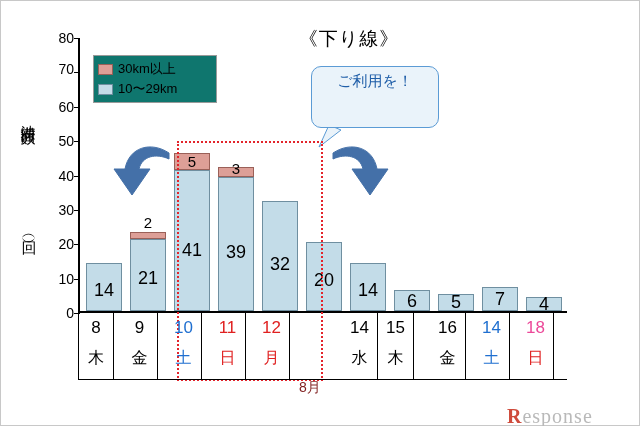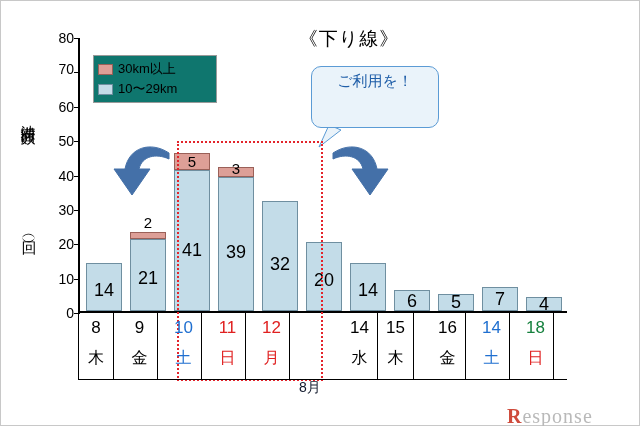--- a/index.html
+++ b/index.html
@@ -82,21 +82,21 @@
     border-right:1px solid #000;box-sizing:border-box;
     text-align:center;
   }
   .xday{font-size:17px;line-height:30px;}
   .xdow{font-size:16px;line-height:30px;}
   #xaxis-bottomline{
     position:absolute;left:77px;top:378px;width:489px;height:0;
     border-top:1px solid #000;
   }
   #month-label{
-    position:absolute;left:298px;top:378px;font-size:14px;color:#0f172a;
+    position:absolute;left:298px;top:378px;font-size:14px;color:#7f1d1d;
   }
   
   #highlight{
     position:absolute;left:176px;top:140px;width:146px;height:240px;
     border:2px dotted #e3242b;box-sizing:border-box;
   }
   
   #callout{
     position:absolute;left:310px;top:65px;width:128px;height:62px;
     background:#eaf3fa;border:1px solid #5b9bd5;border-radius:10px;
@@ -270,21 +270,21 @@
     </div>
     <div class="xcell" style="left:352px;">
       <div class="xday" style="color:#000;">16</div>
       <div class="xdow" style="color:#000;">金</div>
     </div>
     <div class="xcell" style="left:396px;">
       <div class="xday" style="color:#1f6fd0;">14</div>
       <div class="xdow" style="color:#1f6fd0;">土</div>
     </div>
     <div class="xcell" style="left:440px;">
-      <div class="xday" style="color:#15803d;">18</div>
+      <div class="xday" style="color:#ec4899;">18</div>
       <div class="xdow" style="color:#e02020;">日</div>
     </div>
   </div>
   <div id="xaxis-bottomline"></div>
   <div id="month-label">8月</div>
 
   <div id="watermark">
     <span id="wm-r">R</span><span>esponse</span>
   </div>
 

